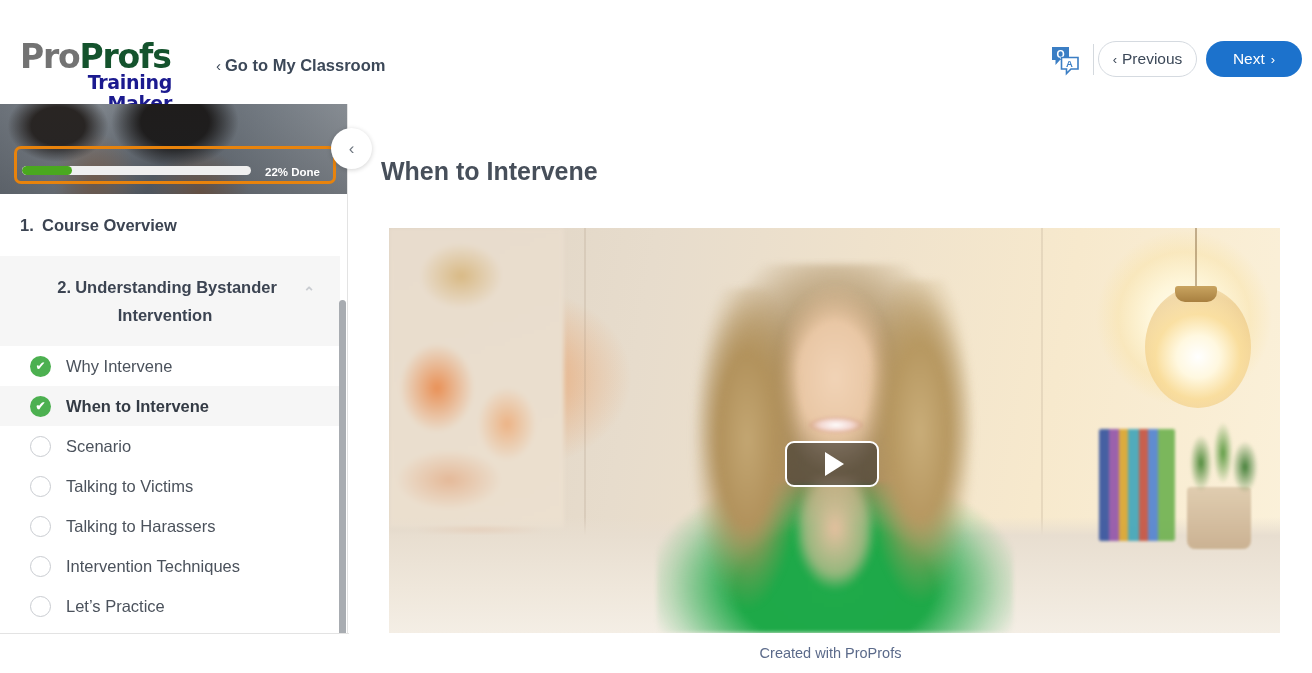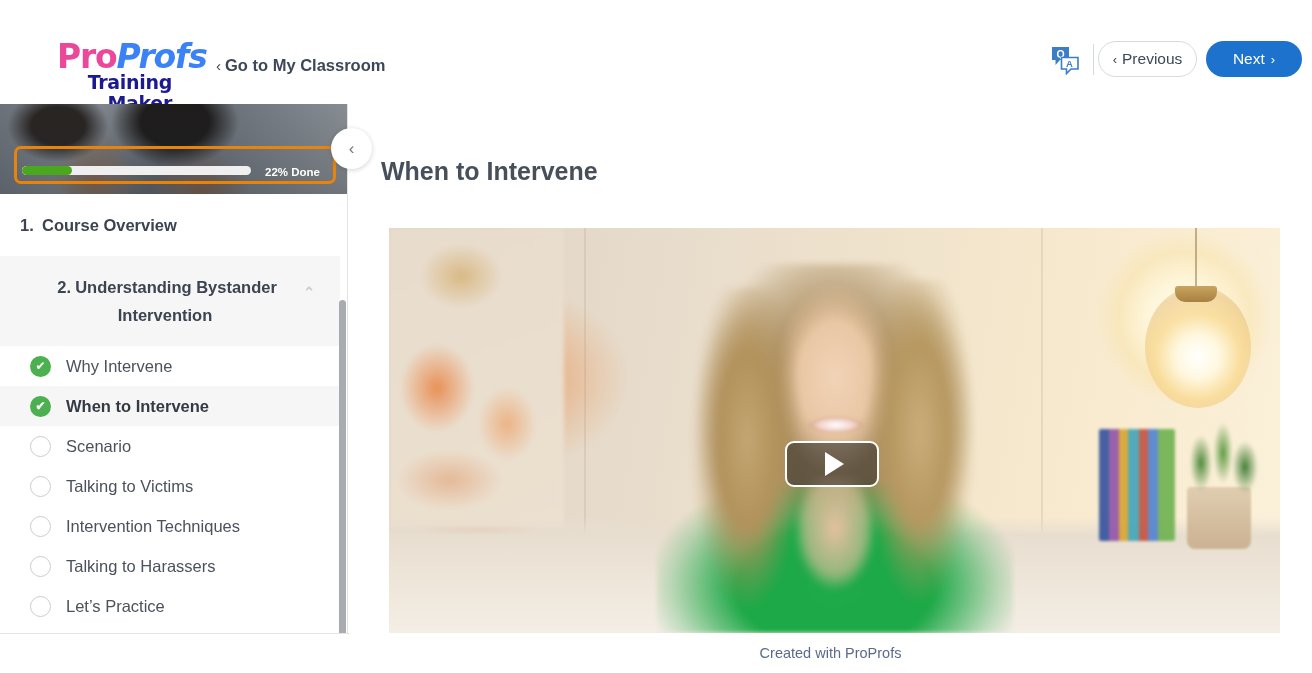--- a/index.html
+++ b/index.html
@@ -29,22 +29,22 @@
     width: 152px;
     user-select: none;
   }
   .logo-line1 {
     font-size: 33px;
     font-weight: bold;
     letter-spacing: -1.2px;
     line-height: 30px;
     font-family: "DejaVu Sans", sans-serif;
   }
-  .logo-pro  { color: #ec4899; margin-left: 37px; }
-  .logo-profs{ color: #3b82f6; font-style: italic; }
+  .logo-pro  { color: #737373; }
+  .logo-profs{ color: #14532d; }
   .logo-line2 {
     font-size: 19px;
     font-weight: bold;
     color: #1b1a8f;
     line-height: 21px;
     text-align: right;
     letter-spacing: -0.3px;
     font-family: "DejaVu Sans", sans-serif;
   }
   .classroom-link {
@@ -515,25 +515,25 @@
       <div class="toc-item">
         <span class="mark todo"></span>
         <span>Scenario</span>
       </div>
       <div class="toc-item">
         <span class="mark todo"></span>
         <span>Talking to Victims</span>
       </div>
       <div class="toc-item">
         <span class="mark todo"></span>
-        <span>Intervention Techniques</span>
+        <span>Talking to Harassers</span>
       </div>
       <div class="toc-item">
         <span class="mark todo"></span>
-        <span>Talking to Harassers</span>
+        <span>Intervention Techniques</span>
       </div>
       <div class="toc-item">
         <span class="mark todo"></span>
         <span>Let’s Practice</span>
       </div>
     </div>
 
   <div class="side-scrollbar"></div>
 </div>
 

